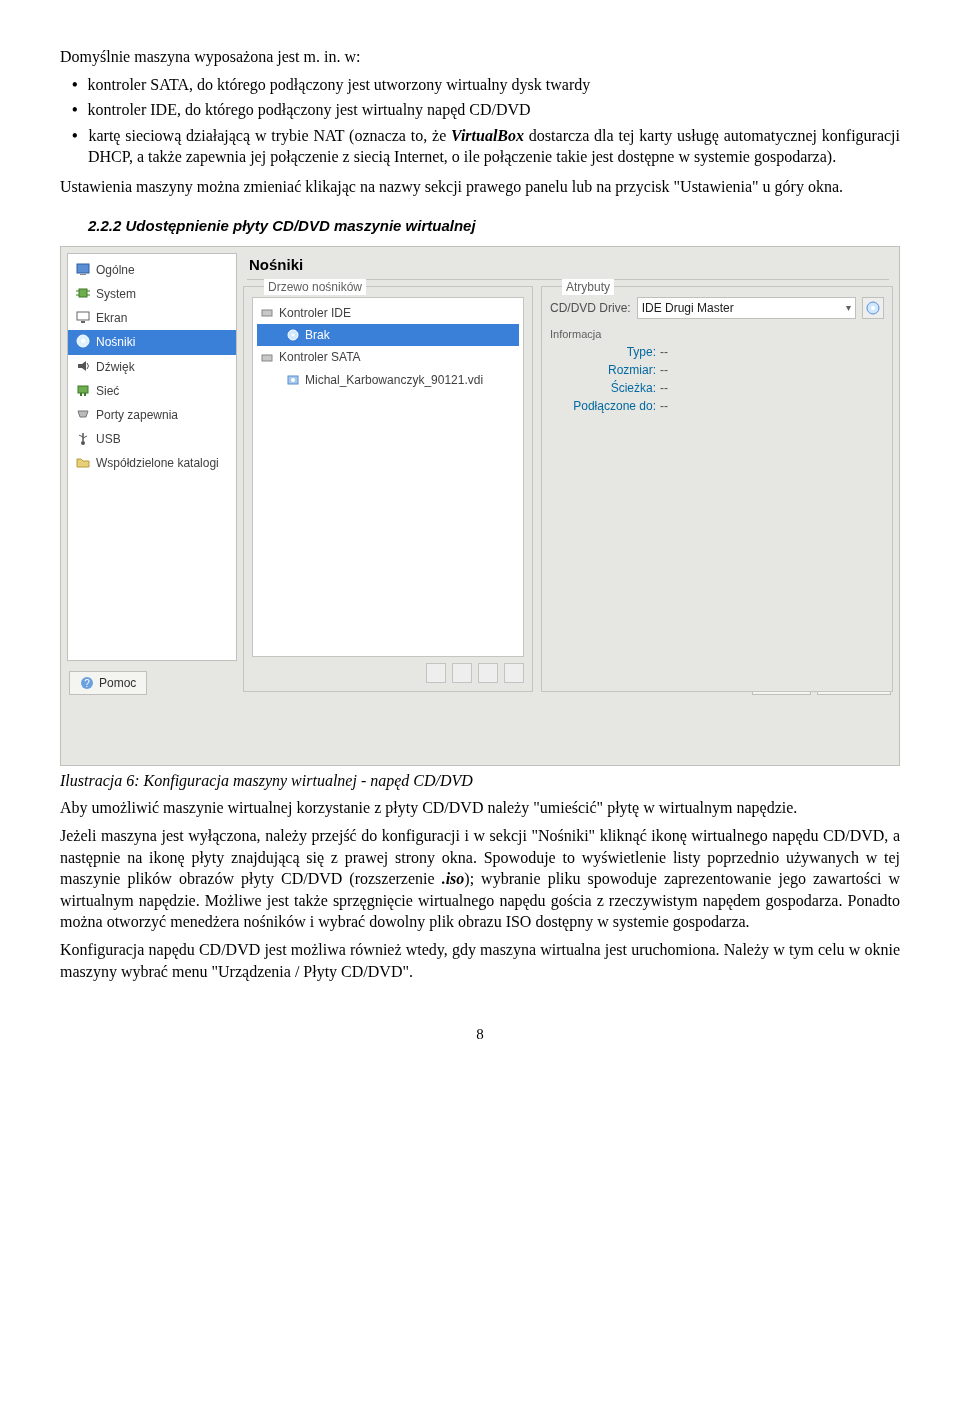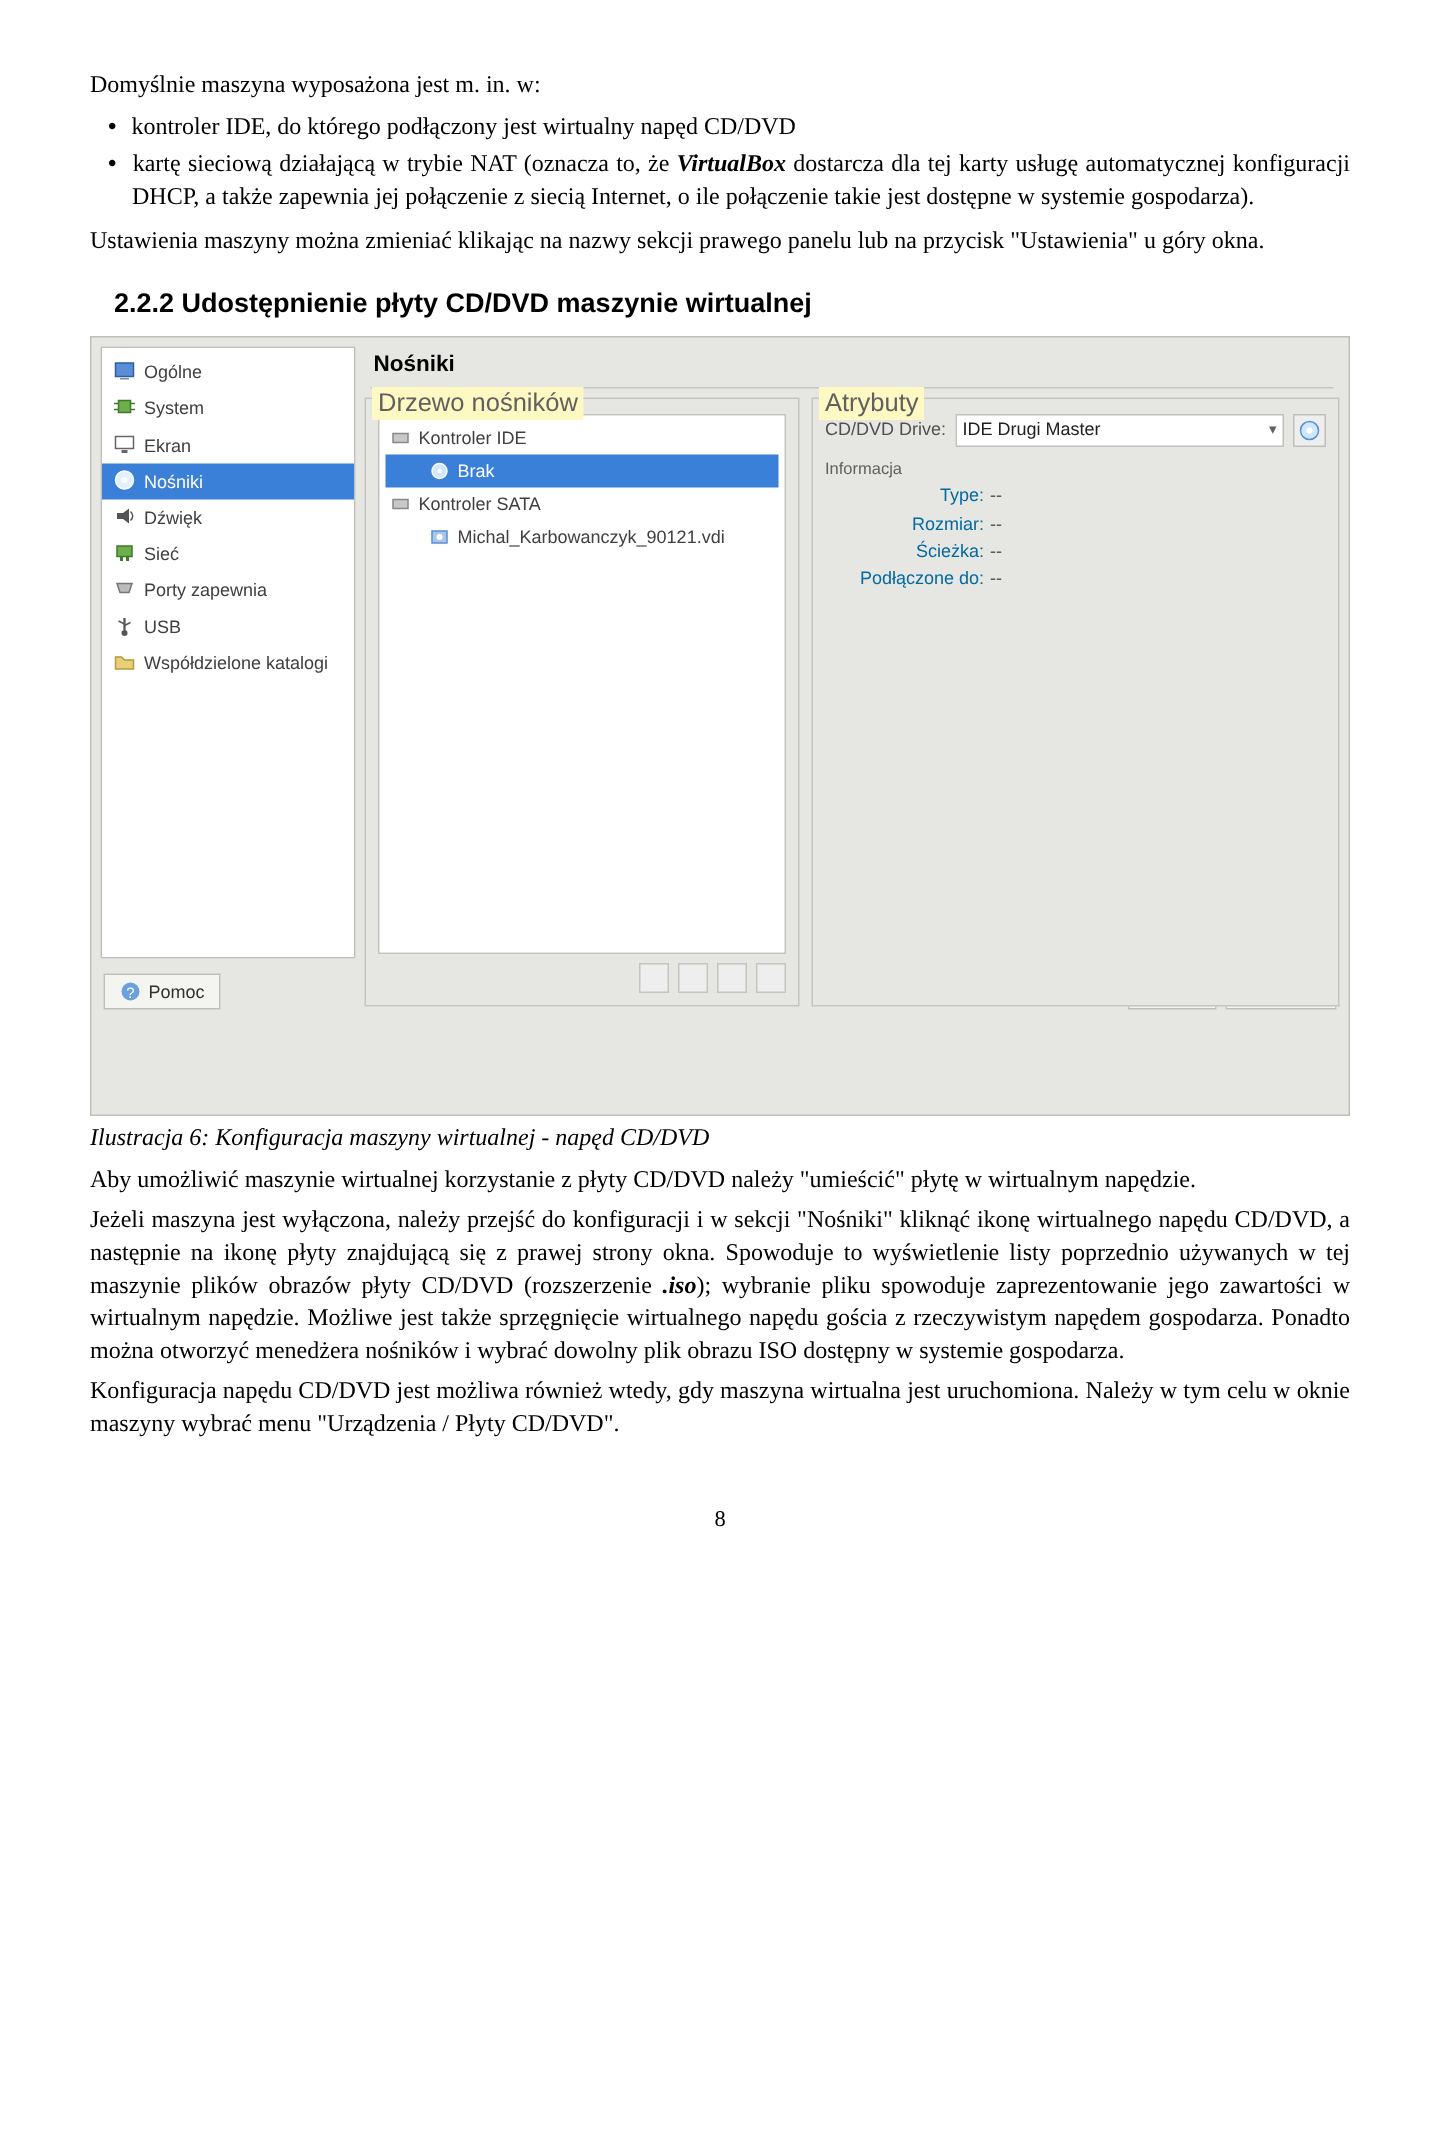--- a/index.html
+++ b/index.html
@@ -13,22 +13,23 @@
   }
   p { margin: 6px 0; text-align: justify; }
   ul.bullets { list-style: none; margin: 6px 0 8px 0; padding-left: 28px; }
   ul.bullets li { margin: 4px 0; text-align: justify; }
   ul.bullets li::before { content: "• "; font-weight: bold; margin-left: -16px; margin-right: 6px; }
   .italic { font-style: italic; }
   .bold { font-weight: bold; }
   h2.section {
     font-family: Arial, Helvetica, sans-serif;
     font-weight: bold;
-    font-size: 18px;
-    margin: 18px 0 10px 16px;
+    font-style: italic;
+    font-size: 15px;
+    margin: 18px 0 10px 28px;
   }
   .figcap { font-style: italic; margin: 4px 0 4px 0; }
   .pagenum { text-align: center; margin-top: 42px; font-size: 15px; }
 
   
   .vb-window {
     width: 840px; height: 520px; margin: 6px 0 4px 0;
     background: #e6e6e3; border: 1px solid #bfbfbb;
     font-family: Arial, Helvetica, sans-serif; font-size: 12px; color: #404040;
     position: relative; box-sizing: border-box;
@@ -36,21 +37,21 @@
   .vb-body { display: flex; height: 420px; padding: 6px; box-sizing: border-box; }
   .vb-side { width: 168px; background: #fff; border: 1px solid #bfbfbb; margin-right: 6px; padding: 4px 0; }
   .vb-side .item { display:flex; align-items:flex-start; gap:6px; padding: 4px 8px; }
   .vb-side .item.sel { background: #3a7fd8; color:#fff; }
   .vb-side .ic { width:14px; height:14px; display:inline-flex; align-items:center; justify-content:center; }
   .vb-main { flex:1; display:flex; flex-direction:column; }
   .vb-title { font-weight:bold; font-size:15px; padding: 2px 6px 4px 6px; color:#000; }
   .vb-hr { border-top:1px solid #c4c4c0; margin: 0 4px 6px 4px; }
   .vb-panels { display:flex; gap:8px; flex:1; }
   .panel { flex:1; position:relative; padding: 10px 8px 8px 8px; border:1px solid #c4c4c0; background:#e6e6e3; box-sizing:border-box; }
-  .panel .legend { position:absolute; top:-8px; left:4px; background:#fef9c3; padding:0 4px; color:#606060; font-size:17px; }
+  .panel .legend { position:absolute; top:-8px; left:20px; background:#ffffff; padding:0 4px; color:#606060; font-size:12px; }
   .tree { background:#fff; border:1px solid #c4c4c0; height:360px; padding:4px; box-sizing:border-box; }
   .tree .row { display:flex; align-items:center; gap:6px; padding:3px 4px; }
   .tree .row.sel { background:#3a7fd8; color:#fff; }
   .tree .indent1 { padding-left: 30px; }
   .tree .disk { width:12px;height:12px; display:inline-block; }
   .tbar { display:flex; justify-content:flex-end; gap:6px; padding-top:6px; }
   .tbar .tb { width:18px; height:18px; border:1px solid #c4c4c0; background:#eee; }
   .attr-row { display:flex; align-items:center; gap:6px; margin-bottom:6px;}
   .attr-row .lbl { color:#505050; }
   .combo { flex:1; background:#fff; border:1px solid #bfbfbb; height:20px; display:flex; align-items:center; justify-content:space-between; padding:0 4px; color:#202020;}
@@ -67,20 +68,21 @@
   .vb-footer .right { display:flex; gap:6px; }
 
   svg { display:block; }
 </style>
 </head>
 <body>
 
 <p>Domyślnie maszyna wyposażona jest m. in. w:</p>
 
 <ul class="bullets">
+  <li>kontroler SATA, do którego podłączony jest utworzony wirtualny dysk twardy</li>
   <li>kontroler IDE, do którego podłączony jest wirtualny napęd CD/DVD</li>
   <li>
     <span>kartę sieciową działającą w trybie NAT (oznacza to, że </span><span class="italic bold">VirtualBox</span><span> dostarcza dla tej karty usługę automatycznej konfiguracji DHCP, a także zapewnia jej połączenie z siecią Internet, o ile połączenie takie jest dostępne w systemie gospodarza).</span>
   </li>
 </ul>
 
 <p>Ustawienia maszyny można zmieniać klikając na nazwy sekcji prawego panelu lub na przycisk "Ustawienia" u góry okna.</p>
 
 <h2 class="section">2.2.2  Udostępnienie płyty CD/DVD maszynie wirtualnej</h2>
 

